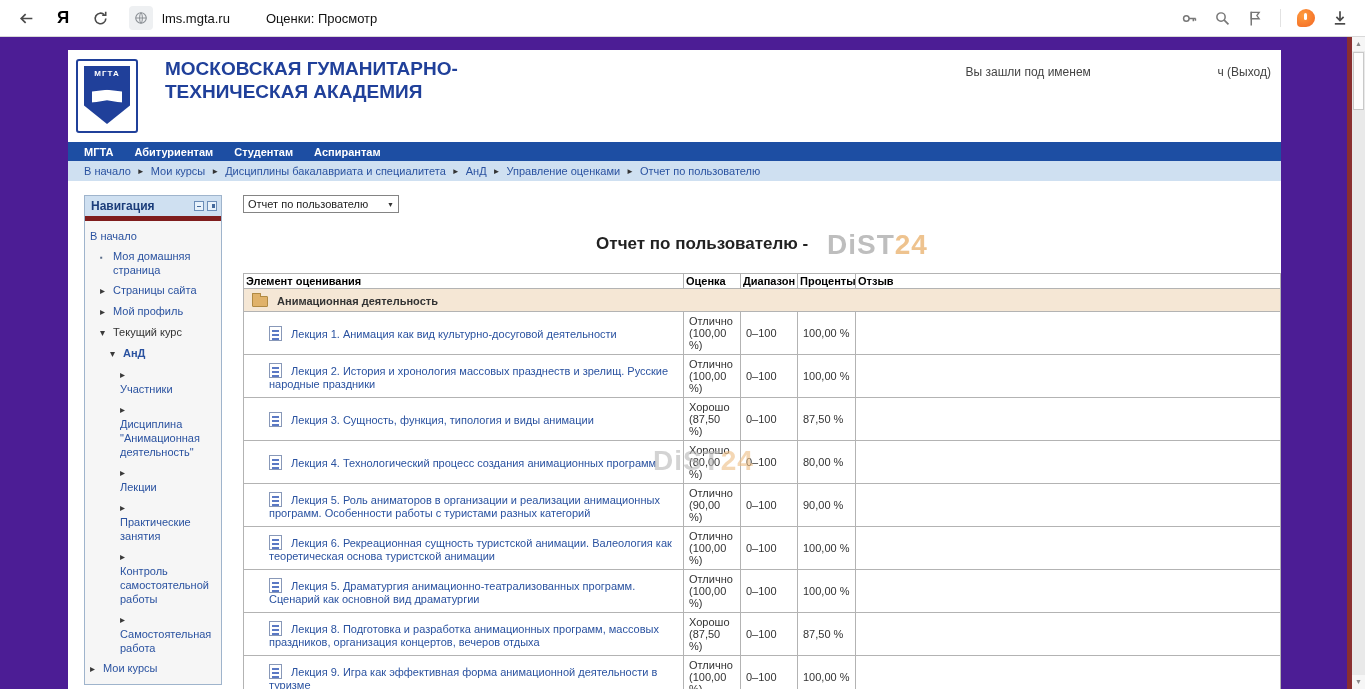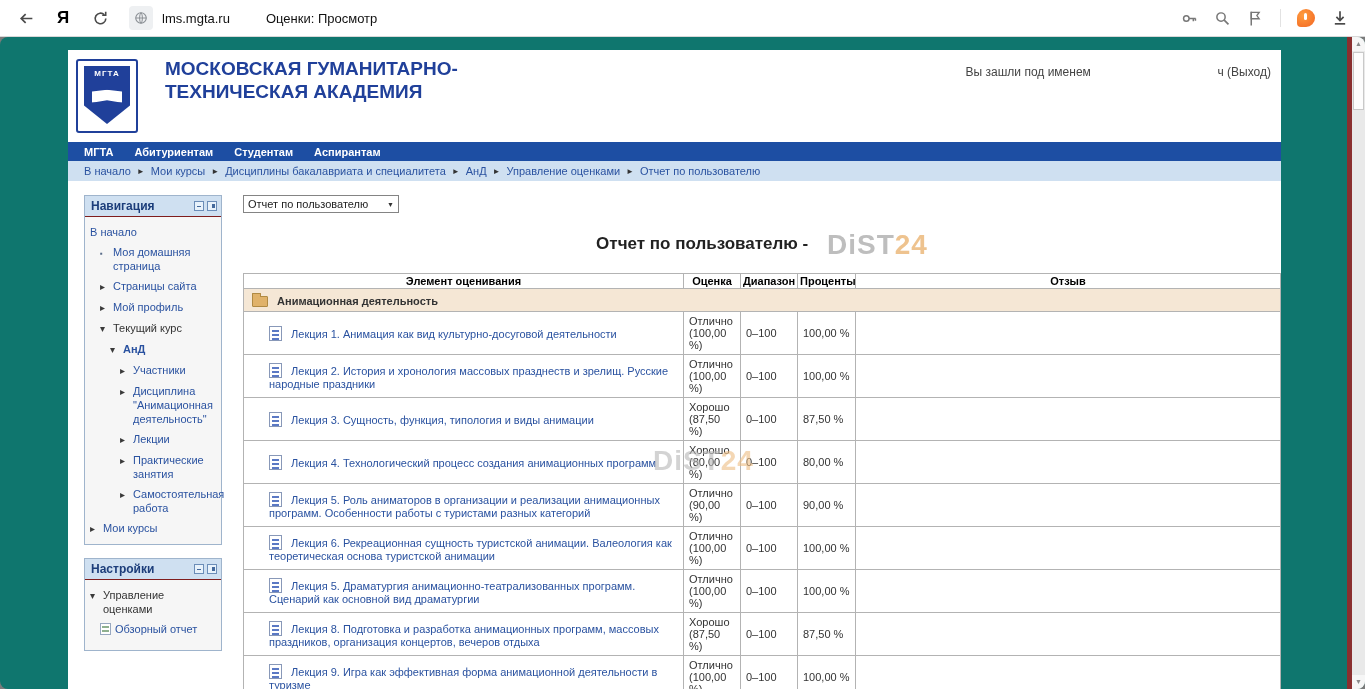--- a/index.html
+++ b/index.html
@@ -13,21 +13,21 @@
   .ya-label{font-weight:bold;font-size:17px;color:#000;}
   .favicon-box{width:24px;height:24px;border-radius:4px;background:#eef0f2;display:flex;align-items:center;justify-content:center;margin:0 9px 0 6px;}
   .url-text{font-size:13px;color:#111;}
   .title-text{font-size:13px;color:#111;margin-left:36px;}
   .b-right{margin-left:auto;display:flex;align-items:center;gap:16px;padding-right:16px;}
   .divider{width:1px;height:18px;background:#e2e2e2;}
   .ext-icon{width:18px;height:18px;border-radius:50% 50% 50% 4px;background:radial-gradient(circle at 35% 35%,#ff9d3f,#f26522);position:relative;cursor:pointer;}
   .ext-icon::after{content:"";position:absolute;left:7px;top:4px;width:3px;height:7px;background:#fff;border-radius:2px;}
 
   
-  .viewport{position:relative;width:1365px;height:652px;background:#0f766e;overflow:hidden;border-radius:8px;}
+  .viewport{position:relative;width:1365px;height:652px;background:#4c1d95;overflow:hidden;}
   .page{position:absolute;left:68px;top:13px;width:1213px;min-height:980px;background:#fff;}
   .red-strip{position:absolute;right:13px;top:0;width:5px;height:100%;background:#8a2f2f;}
   .scrollbar{position:absolute;right:0;top:0;width:13px;height:100%;background:#e9e9e9;display:flex;flex-direction:column;align-items:center;}
   .sb-btn{width:13px;height:14px;background:#f6f6f6;color:#8a8a8a;font-size:7px;line-height:14px;text-align:center;cursor:pointer;}
   .sb-btn.up::before{content:"▲";}
   .sb-btn.down{margin-top:auto;}
   .sb-btn.down::before{content:"▼";}
   .sb-thumb{width:11px;height:58px;background:#fdfdfd;border:1px solid #c9c9c9;margin-top:1px;cursor:pointer;}
 
   
@@ -51,30 +51,30 @@
   .crumb-link{color:#2a52a0;text-decoration:none;}
   .crumb-sep{color:#333;font-size:8px;margin:0 6px;}
 
   
   .page-body{display:flex;align-items:flex-start;padding:14px 0 60px 16px;background:#fff;}
   .sidebar{width:138px;flex:0 0 138px;margin-right:21px;}
   .main{flex:1;position:relative;}
 
   
   .block{border:1px solid #9fb4cc;background:#f6f6f6;margin-bottom:13px;}
-  .block-header{background:#cfe0f1;border-bottom:1px solid #7f1d1d;padding:3px 4px 3px 6px;display:flex;align-items:center;}
+  .block-header{background:#cfe0f1;border-bottom:5px solid #7f1d1d;padding:3px 4px 3px 6px;display:flex;align-items:center;}
   .block-title{font-size:12px;font-weight:bold;color:#1c3d7a;flex:1;}
   .blk-btn{width:10px;height:10px;border:1px solid #6b8db8;background:#e8f2fb;margin-left:3px;position:relative;cursor:pointer;}
   .blk-btn.minus::after{content:"";position:absolute;left:2px;right:2px;top:4px;height:1px;background:#44699c;}
   .blk-btn.dock::after{content:"";position:absolute;left:4px;top:2px;bottom:2px;width:3px;background:#44699c;}
   .tree{list-style:none;padding:5px 3px;}
   .tree-item{display:flex;padding:3px 2px;font-size:11px;line-height:14px;cursor:pointer;}
   .tree-item.lvl1{margin-left:10px;}
   .tree-item.lvl2{margin-left:20px;}
-  .tree-item.lvl3{margin-left:30px;}
+  .tree-item.lvl3{margin-left:30px;flex-direction:column;}
   .tree-icon{flex:0 0 13px;width:13px;color:#3a3a3a;text-align:left;}
   .tree-icon.collapsed::before{content:"▸";font-size:10px;}
   .tree-icon.expanded::before{content:"▾";font-size:10px;}
   .tree-icon.bullet::before{content:"▪";font-size:8px;color:#5a6d8a;}
   .tree-icon.report{flex:0 0 11px;width:11px;height:12px;border:1px solid #98a8c0;background:#fff;margin:1px 4px 0 0;position:relative;}
   .tree-icon.report::before{content:"";position:absolute;left:1px;right:1px;top:2px;height:2px;background:#8fb08f;box-shadow:0 4px 0 #8fb08f;}
   .tree-label{color:#2a52a0;text-decoration:none;}
   .tree-label.plain{color:#333;}
   .tree-label.bold{font-weight:bold;}
 
@@ -82,21 +82,21 @@
   .report-select{width:156px;height:18px;border:1px solid #848484;background:#fff;font-size:11px;color:#222;display:flex;align-items:center;justify-content:space-between;padding:0 4px;cursor:pointer;}
   .sel-arrow{font-size:7px;color:#333;}
   .report-title{margin-top:16px;text-align:center;font-size:17px;font-weight:bold;color:#222;line-height:30px;height:32px;}
   .wm{display:inline-block;margin-left:14px;font-size:28px;font-weight:bold;vertical-align:middle;letter-spacing:1px;opacity:.9;line-height:28px;}
   .wm .p1{color:#b7b7b7;}
   .wm .p2{color:#edbd83;}
   .wm-table{position:absolute;left:410px;top:252px;z-index:3;opacity:.6;pointer-events:none;margin-left:0;}
 
   .table-wrap{margin-top:12px;position:relative;}
   table.grades{width:100%;border-collapse:collapse;table-layout:fixed;font-size:11px;}
-  .grades th{border:1px solid #b3b3b3;font-weight:bold;padding:1px 2px;text-align:center;background:#fff;font-size:11px;}
+  .grades th{border:1px solid #b3b3b3;font-weight:bold;padding:1px 2px;text-align:left;background:#fff;font-size:11px;}
   .grades td{border:1px solid #b3b3b3;padding:3px 5px;vertical-align:middle;background:#fff;color:#333;}
   .category-row td{background:#f5e7d5;font-weight:bold;padding:4px 6px 4px 8px;}
   .c-name{padding-left:25px !important;}
   .row-link{color:#2a52a0;text-decoration:none;}
   .c-grade,.c-range,.c-percent{text-align:left;line-height:12px;}
 
   
   .cell-icon{position:relative;display:inline-block;width:13px;height:15px;margin-right:6px;vertical-align:-3px;}
   .cell-icon.assignment{border:1px solid #8898b8;background:#fff;}
   .cell-icon.assignment::before{content:"";position:absolute;left:2px;right:2px;top:3px;height:2px;background:#5b79c4;box-shadow:0 4px 0 #5b79c4,0 8px 0 #5b79c4;}
@@ -269,20 +269,24 @@
   <li class="tree-item lvl3">
     <span class="tree-icon collapsed"></span>
     <a class="tree-label">Лекции</a>
   </li>
 
   <li class="tree-item lvl3">
     <span class="tree-icon collapsed"></span>
     <a class="tree-label">Практические занятия</a>
   </li>
 
+  <li class="tree-item lvl3">
+    <span class="tree-icon collapsed"></span>
+    <a class="tree-label">Контроль самостоятельной работы</a>
+  </li>
 
   <li class="tree-item lvl3">
     <span class="tree-icon collapsed"></span>
     <a class="tree-label">Самостоятельная работа</a>
   </li>
 
   <li class="tree-item lvl0">
     <span class="tree-icon collapsed"></span>
     <a class="tree-label">Мои курсы</a>
   </li>

